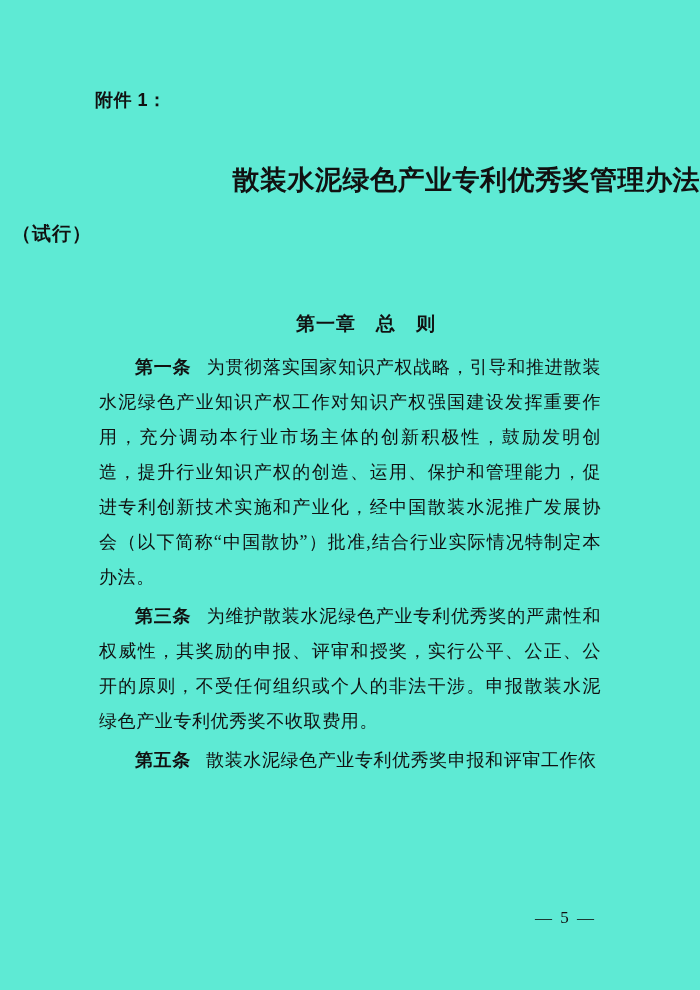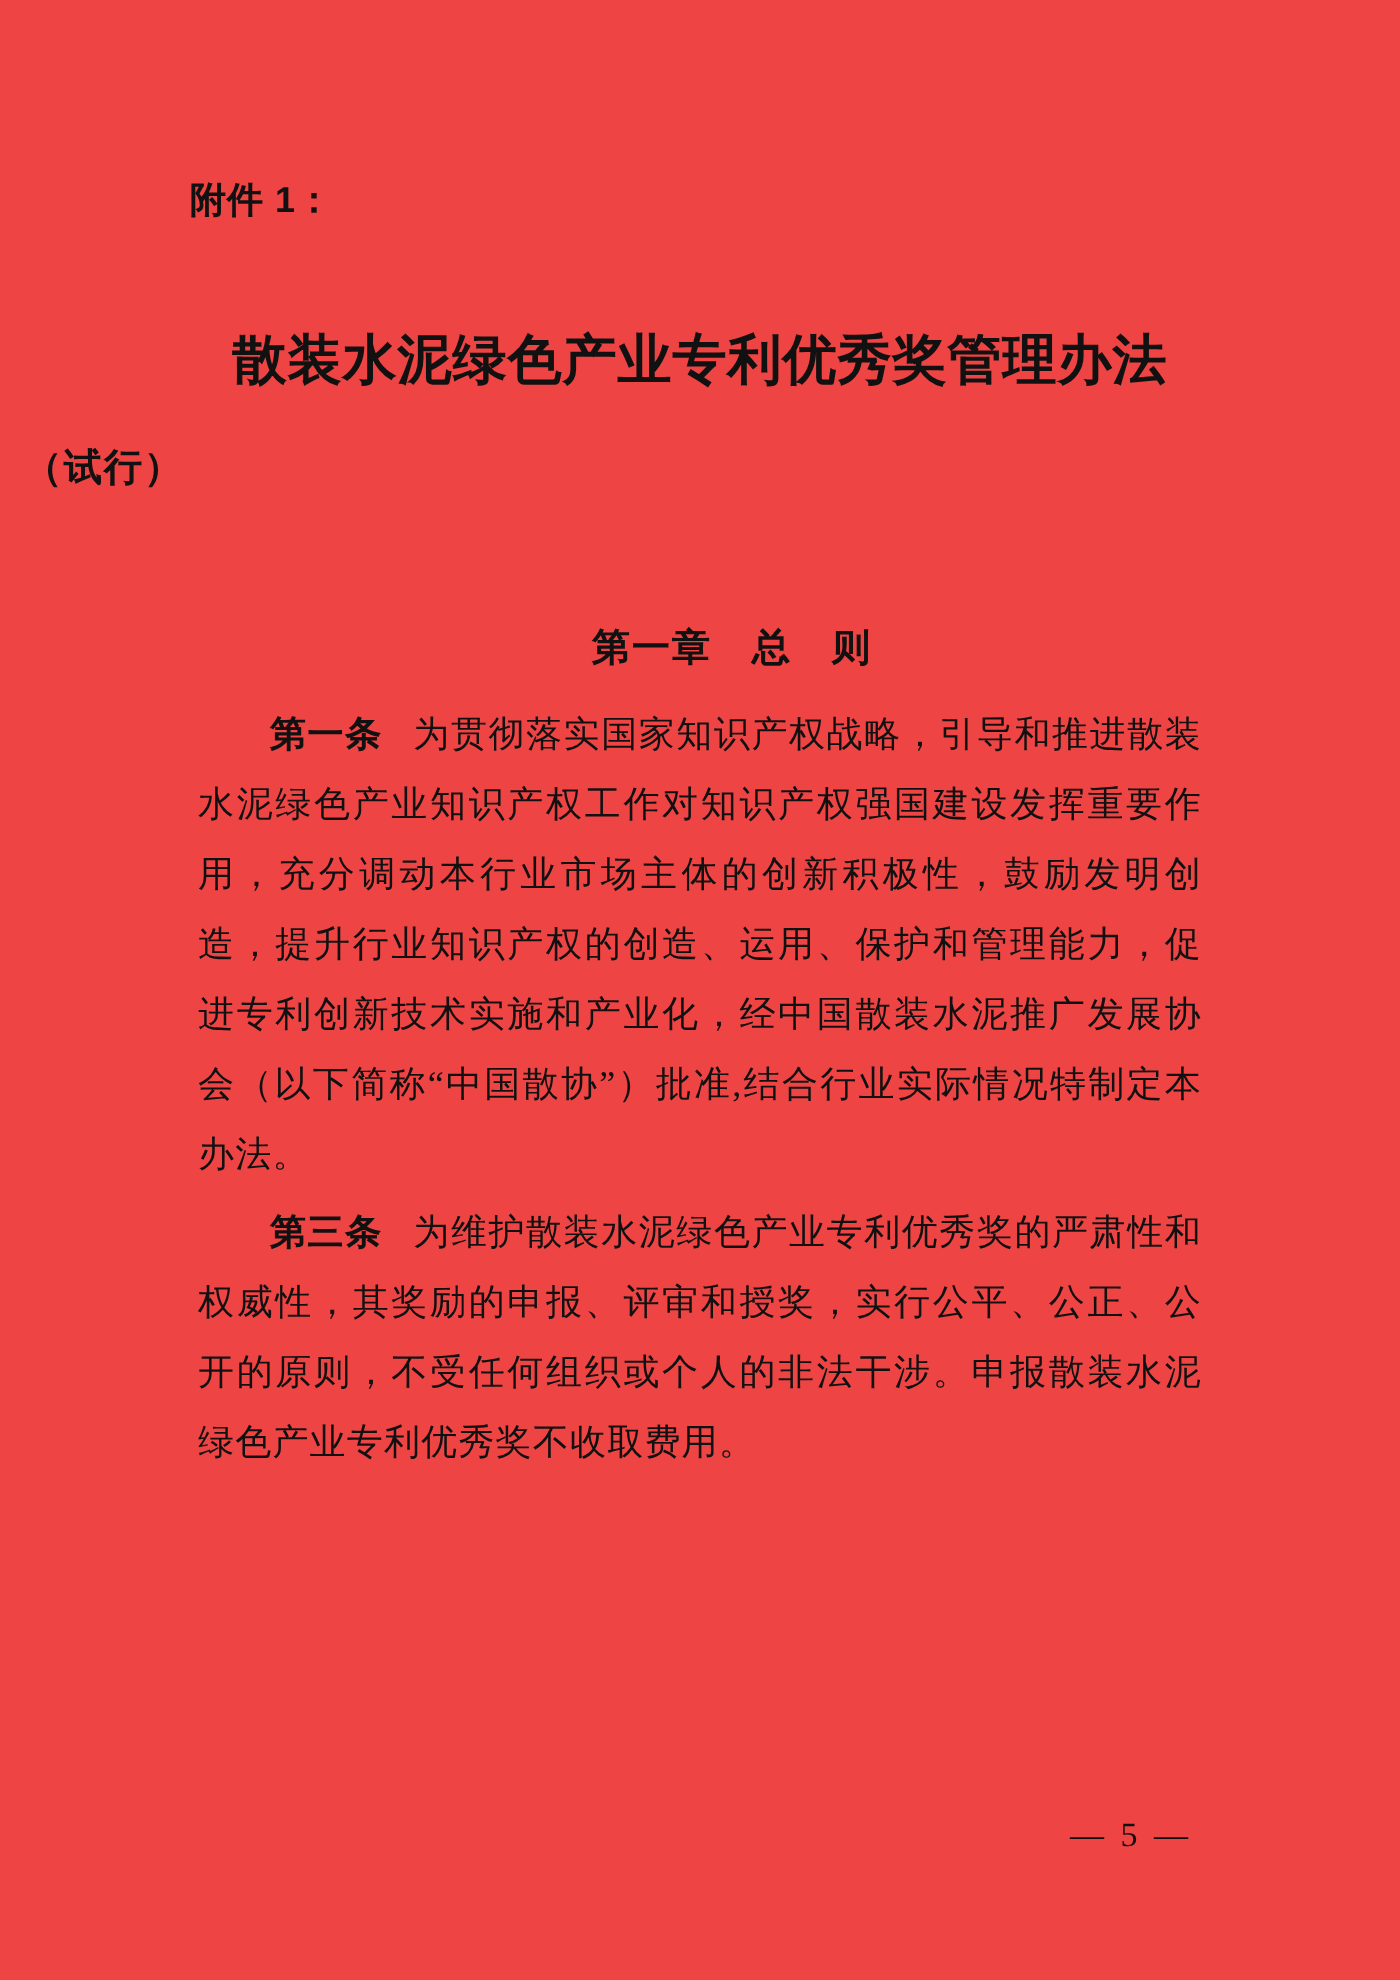--- a/index.html
+++ b/index.html
@@ -4,40 +4,40 @@
 <style>
   html, body {
     margin: 0;
     padding: 0;
     background: #ffffff;
   }
   .page {
     position: relative;
     width: 700px;
     height: 990px;
-    background: #ef4444;
+    background: #5eead4;
     overflow: hidden;
     color: #111111;
   }
   .attachment {
     position: absolute;
     left: 95px;
     top: 88px;
     font-family: "Liberation Sans", "DejaVu Sans", sans-serif;
     font-weight: bold;
     font-size: 18px;
     letter-spacing: 0.5px;
   }
   .title {
     position: absolute;
     top: 162px;
     left: 0;
     width: 100%;
     margin: 0;
-    text-align: center;
+    text-align: right;
     font-family: "Liberation Serif", "DejaVu Serif", serif;
     font-weight: bold;
     font-size: 27px;
     letter-spacing: 0.5px;
   }
   .subtitle {
     position: absolute;
     top: 221px;
     left: 12px;
     width: 100%;
@@ -96,17 +96,18 @@
 
   <h1 class="title">散装水泥绿色产业专利优秀奖管理办法</h1>
 
   <div class="subtitle">（试行）</div>
 
   <h2 class="chapter">第一章　总　则</h2>
 
   <div class="body-text">
     <p><b class="art-label">第一条</b><span>为贯彻落实国家知识产权战略，引导和推进散装水泥绿色产业知识产权工作对知识产权强国建设发挥重要作用，充分调动本行业市场主体的创新积极性，鼓励发明创造，提升行业知识产权的创造、运用、保护和管理能力，促进专利创新技术实施和产业化，经中国散装水泥推广发展协会（以下简称“中国散协”）批准,结合行业实际情况特制定本办法。</span></p>
     <p><b class="art-label">第三条</b><span>为维护散装水泥绿色产业专利优秀奖的严肃性和权威性，其奖励的申报、评审和授奖，实行公平、公正、公开的原则，不受任何组织或个人的非法干涉。申报散装水泥绿色产业专利优秀奖不收取费用。</span></p>
+    <p><b class="art-label">第五条</b><span>散装水泥绿色产业专利优秀奖申报和评审工作依</span></p>
   </div>
 
   <div class="page-number">— 5 —</div>
 
 </div>
 
 </body></html>

